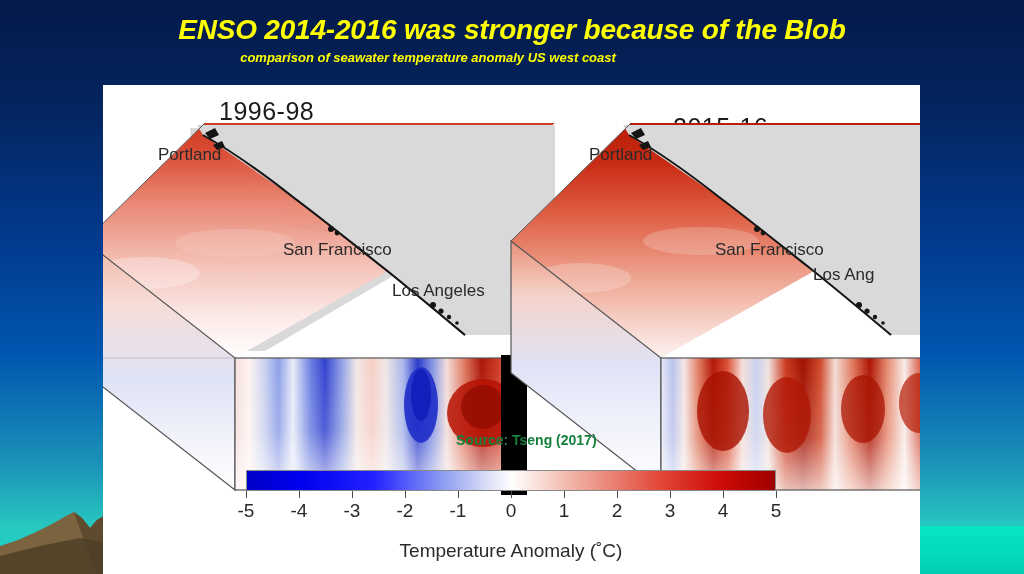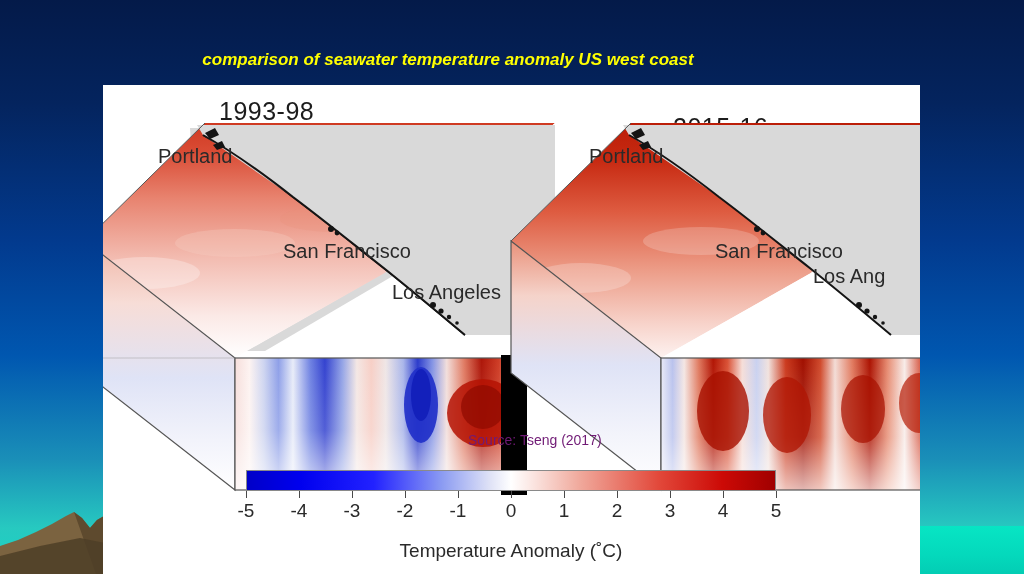--- a/index.html
+++ b/index.html
@@ -57,25 +57,24 @@
     letter-spacing: -0.2px;
     white-space: nowrap;
   }
   .subtitle {
     position: absolute;
     left: 0;
     top: 50px;
     width: 856px;
     text-align: center;
     color: #ffff00;
-    font-size: 17px;
+    font-size: 13px;
     font-weight: bold;
     font-style: italic;
     white-space: nowrap;
-    padding-left: 20px;
   }
 
   
   .figure-panel {
     position: absolute;
     left: 103px;
     top: 85px;
     width: 817px;
     height: 489px;
     background: #ffffff;
@@ -102,33 +101,33 @@
     height: 370px;
   }
   #block-left  { left: -18px; top: 38px; }
   #block-right { left: 408px; top: 38px; }
 
   .block svg { display: block; width: 100%; height: 100%; overflow: visible; }
 
   
   .city-label {
     position: absolute;
-    font-size: 20px;
+    font-size: 17px;
     color: #2a2a2a;
     white-space: nowrap;
   }
 
   
   .source-note {
     position: absolute;
-    left: 365px;
+    left: 353px;
     top: 347px;
     font-size: 14px;
-    font-weight: normal;
-    color: #701a75;
+    font-weight: bold;
+    color: #15803d;
     white-space: nowrap;
   }
 
   
   .cbar-wrap {
     position: absolute;
     left: 143px;
     top: 385px;
     width: 530px;
   }
@@ -184,25 +183,26 @@
 
 <div id="slide">
 
   <svg class="dune" viewBox="0 0 140 80" preserveAspectRatio="none">
     <path d="M0 52 L18 46 L36 38 L52 30 L66 22 L74 18 L82 24 L90 34 L97 26 L104 22 L112 30 L122 40 L140 46 L140 80 L0 80 Z" fill="#7b6340"></path>
     <path d="M74 18 L82 24 L90 34 L97 26 L104 22 L112 30 L122 40 L140 46 L140 80 L96 80 Z" fill="#5e4a2e"></path>
     <path d="M0 62 L40 52 L80 44 L140 56 L140 80 L0 80 Z" fill="#4d3e27" opacity="0.85"></path>
   </svg>
   <div class="teal-block"></div>
 
+  <div class="title">ENSO 2014-2016 was stronger because of the Blob</div>
   <div class="subtitle">comparison of seawater temperature anomaly US west coast</div>
 
   <div class="figure-panel">
 
-    <div class="panel-title" id="panel-title-left">1993-98</div>
+    <div class="panel-title" id="panel-title-left">1996-98</div>
     <div class="panel-title" id="panel-title-right">2015-16</div>
 
     <div class="block" id="block-left">
       <svg viewBox="0 0 470 370">
         <defs>
 
           <linearGradient id="Ltop" x1="0" y1="1" x2="0" y2="0">
             <stop offset="0.00" stop-color="#ffffff"></stop>
             <stop offset="0.18" stop-color="#fbe9e6"></stop>
             <stop offset="0.42" stop-color="#f3bdb2"></stop>

